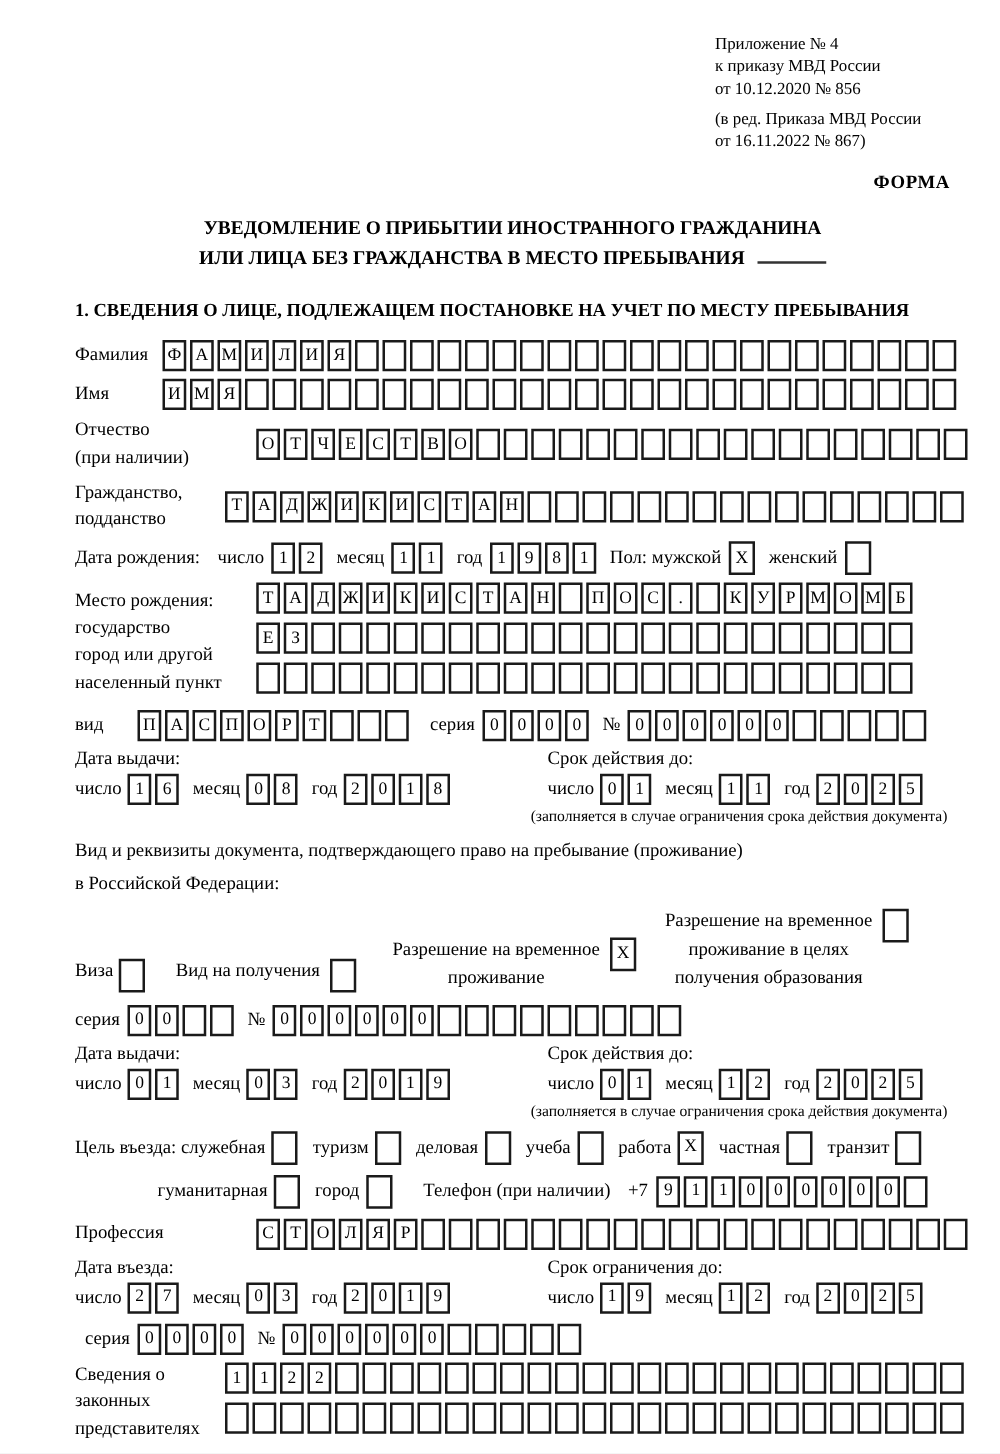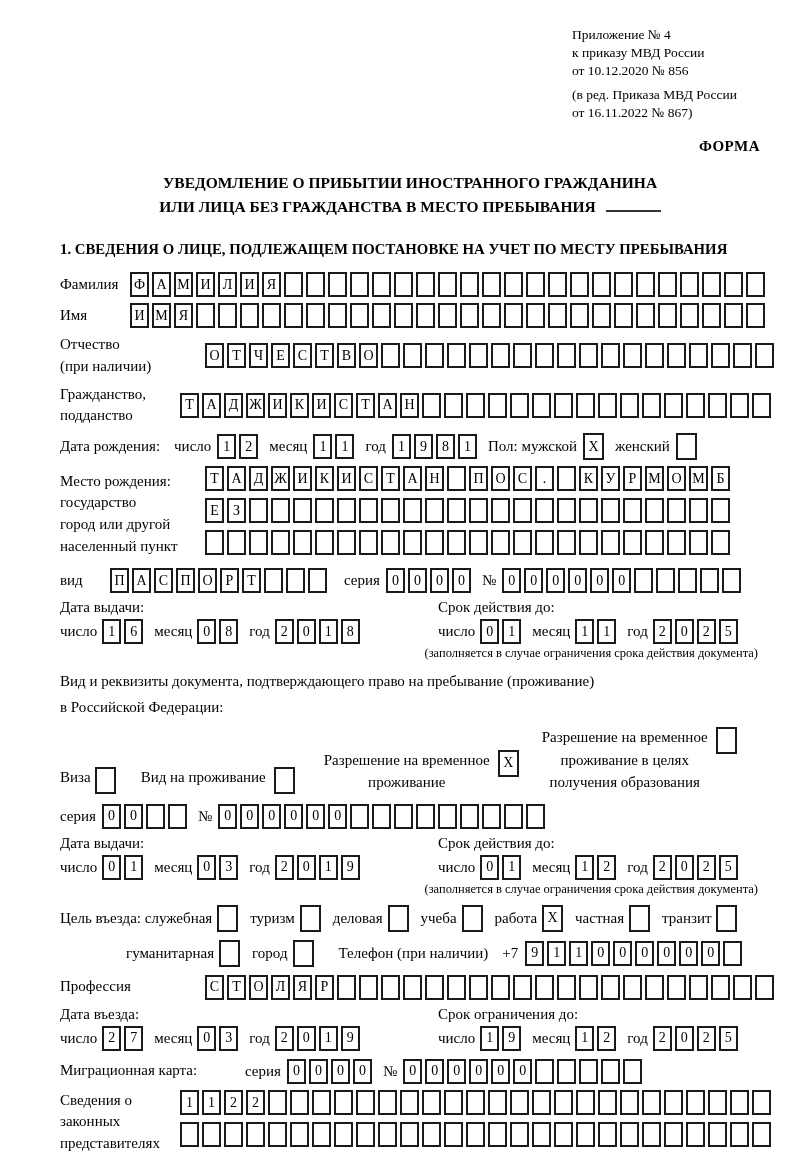--- a/index.html
+++ b/index.html
@@ -424,21 +424,21 @@
   <div class="introline">в Российской Федерации:</div>
 
   <div class="optrow">
     <div class="opt">
       <span class="optml">Виза</span>
       <span class="boxrow chk" style="margin-left:4px;">
           <span class="cell"></span>
         </span>
     </div>
     <div class="opt" style="margin-left:22px;">
-      <span class="optml">Вид на проживание</span>
+      <span class="optml">Вид на получения</span>
       <span class="boxrow chk">
           <span class="cell"></span>
         </span>
     </div>
     <div class="opt" style="margin-left:26px;">
       <div class="optml">
         <div>Разрешение на временное</div>
         <div>проживание</div>
       </div>
       <span class="boxrow chk">
@@ -661,21 +661,20 @@
             <span class="cell">2</span>
             <span class="cell">0</span>
             <span class="cell">2</span>
             <span class="cell">5</span>
           </span>
       </div>
     </div>
   </div>
 
   <div class="frow" style="margin-top:8px;">
-    <div class="flbl w175">Миграционная карта:</div>
     <span class="ilbl">серия</span>
     <span class="boxrow">
         <span class="cell">0</span>
         <span class="cell">0</span>
         <span class="cell">0</span>
         <span class="cell">0</span>
       </span>
     <span class="ilbl">№</span>
     <span class="boxrow">
         <span class="cell">0</span>

